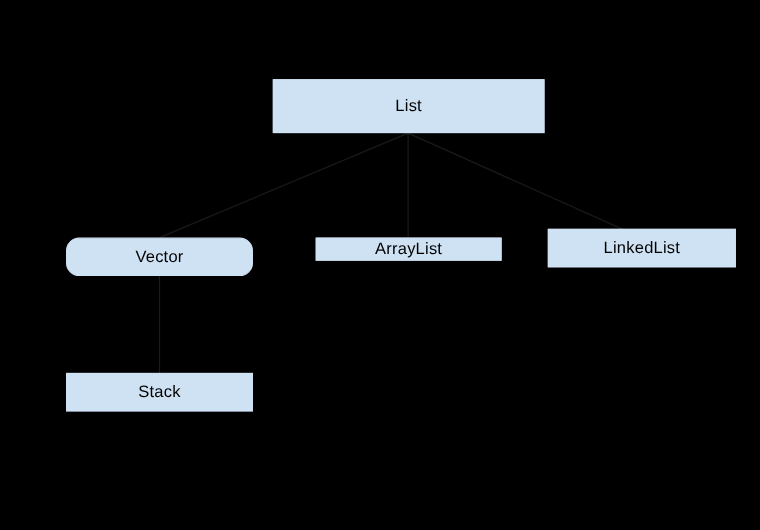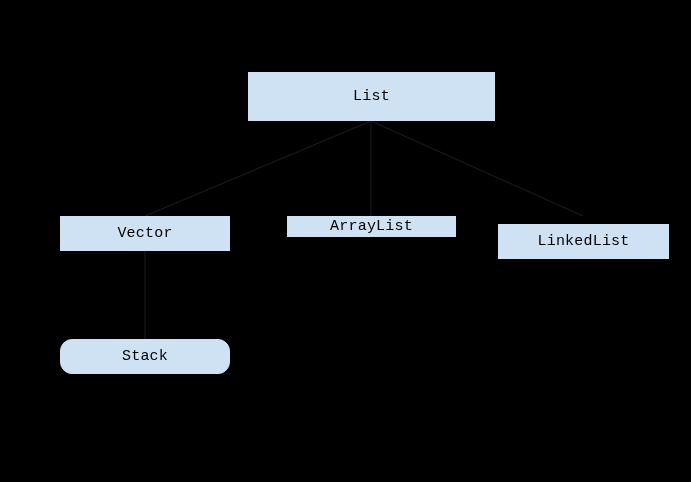--- a/index.html
+++ b/index.html
@@ -6,21 +6,21 @@
     margin: 0;
     padding: 0;
     background: #000000;
   }
   #canvas {
     position: relative;
     width: 691px;
     height: 482px;
     background: #000000;
     overflow: hidden;
-    font-family: Liberation Mono, monospace;
+    font-family: Liberation Sans, sans-serif;
   }
   #edge-layer {
     position: absolute;
     left: 0;
     top: 0;
     width: 691px;
     height: 482px;
     pointer-events: none;
   }
   .node {
@@ -51,29 +51,29 @@
       <line x1="371" y1="121" x2="145" y2="216" stroke="#1a1a1a" stroke-width="1.1"></line>
       <line x1="371" y1="121" x2="371" y2="216" stroke="#1a1a1a" stroke-width="1.1"></line>
       <line x1="371" y1="121" x2="583" y2="216" stroke="#1a1a1a" stroke-width="1.1"></line>
       <line x1="145" y1="251" x2="145" y2="339" stroke="#1a1a1a" stroke-width="1.1"></line>
     </svg>
 
   <div class="node" style="left: 248px; top: 72px; width: 247px; height: 49px; background: rgb(207, 226, 243); border-color: rgb(207, 226, 243); color: rgb(0, 0, 0);">
     <span class="node-label">List</span>
   </div>
 
-  <div class="node" style="left: 60px; top: 216px; width: 170px; height: 35px; background: rgb(207, 226, 243); border-color: rgb(207, 226, 243); color: rgb(0, 0, 0);">
+  <div class="node" style="left: 60px; top: 216px; width: 170px; height: 35px; background: rgb(207, 226, 243); border-color: rgb(207, 226, 243); color: rgb(0, 0, 0); border-radius: 12px;">
     <span class="node-label">Vector</span>
   </div>
 
   <div class="node" style="left: 287px; top: 216px; width: 169px; height: 21px; background: rgb(207, 226, 243); border-color: rgb(207, 226, 243); color: rgb(0, 0, 0);">
     <span class="node-label">ArrayList</span>
   </div>
 
-  <div class="node" style="left: 498px; top: 224px; width: 171px; height: 35px; background: rgb(207, 226, 243); border-color: rgb(207, 226, 243); color: rgb(0, 0, 0);">
+  <div class="node" style="left: 498px; top: 208px; width: 171px; height: 35px; background: rgb(207, 226, 243); border-color: rgb(207, 226, 243); color: rgb(0, 0, 0);">
     <span class="node-label">LinkedList</span>
   </div>
 
-  <div class="node" style="left: 60px; top: 339px; width: 170px; height: 35px; background: rgb(207, 226, 243); border-color: rgb(207, 226, 243); color: rgb(0, 0, 0); border-radius: 12px;">
+  <div class="node" style="left: 60px; top: 339px; width: 170px; height: 35px; background: rgb(207, 226, 243); border-color: rgb(207, 226, 243); color: rgb(0, 0, 0);">
     <span class="node-label">Stack</span>
   </div>
 
 </div>
 
 </body></html>

